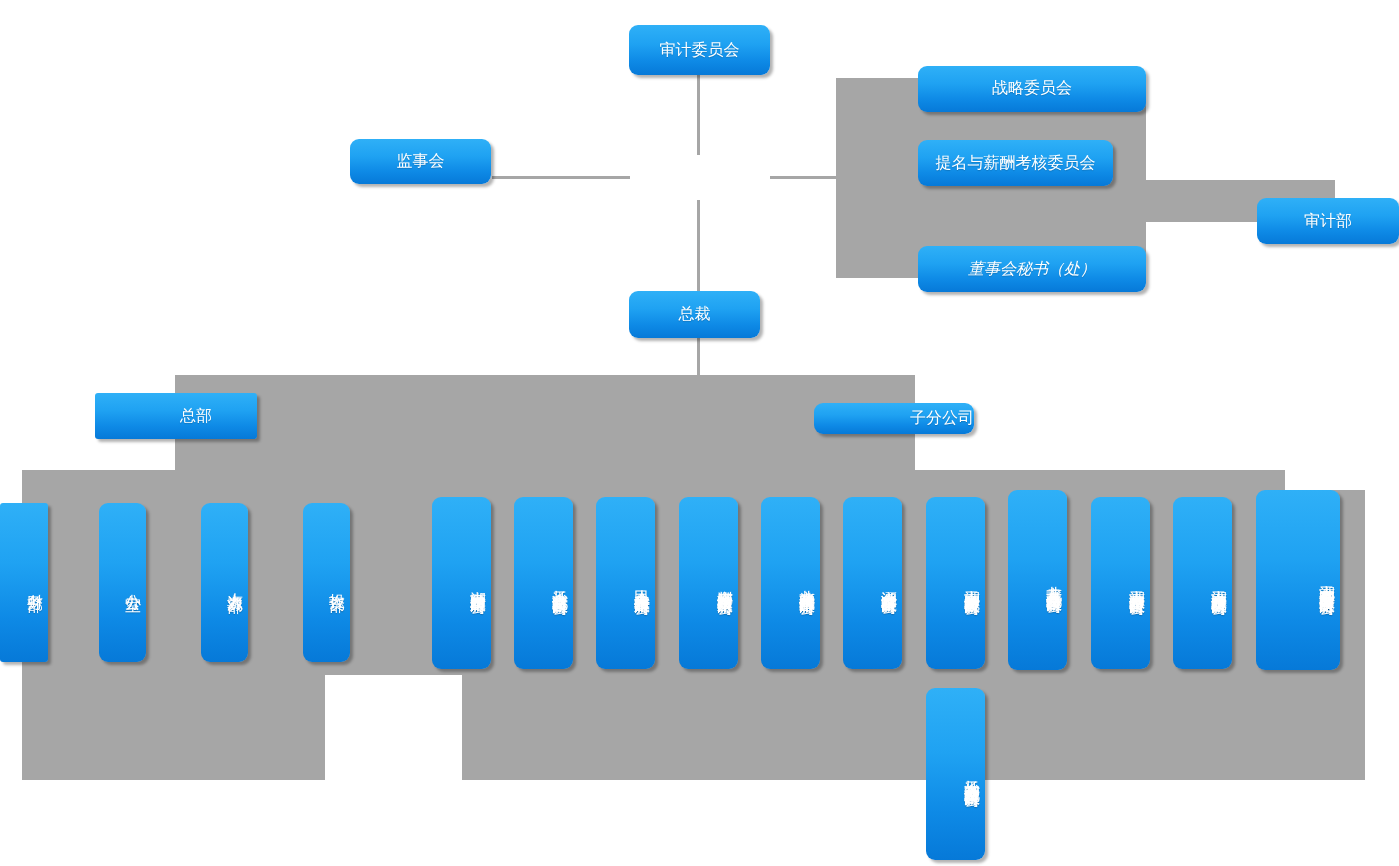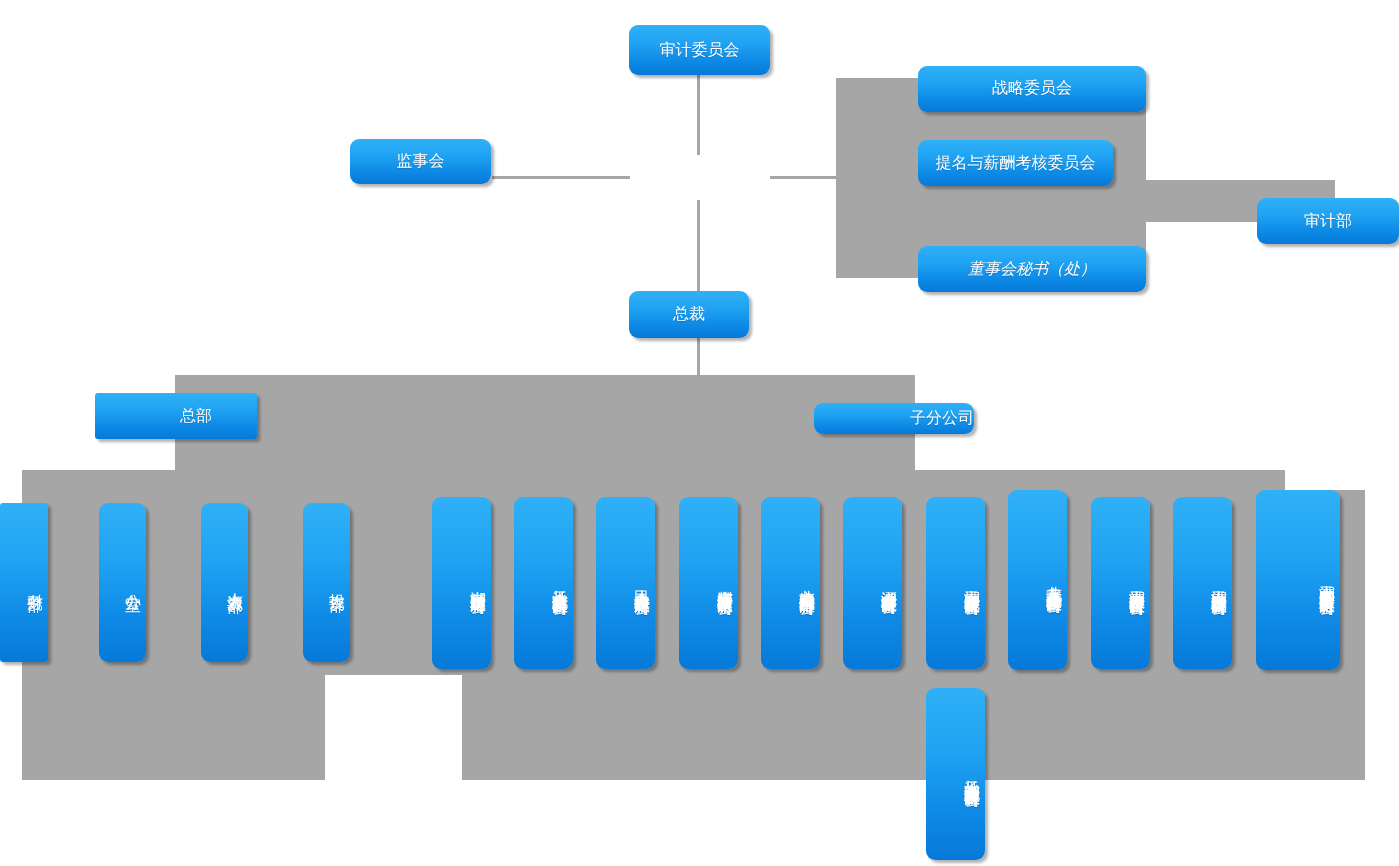--- a/index.html
+++ b/index.html
@@ -90,21 +90,21 @@
 
   <div class="node h-node" style="left:629px; top:25px; width:141px; height:50px;">
     <span>审计委员会</span>
   </div>
 
 
   <div class="node h-node" style="left:350px; top:139px; width:141px; height:45px;">
     <span>监事会</span>
   </div>
 
-  <div class="node h-node" style="left:629px; top:291px; width:120px; height:47px;">
+  <div class="node h-node" style="left:629px; top:291px; width:131px; height:47px;">
     <span>总裁</span>
   </div>
 
   <div class="node h-node" style="left:1257px; top:187px; width:142px; height:46px;margin-top:11px;">
     <span>审计部</span>
   </div>
 
   <div class="node h-node" style="left:918px; top:66px; width:228px; height:46px;font-family:Liberation Mono, monospace;">
     <span>战略委员会</span>
   </div>

